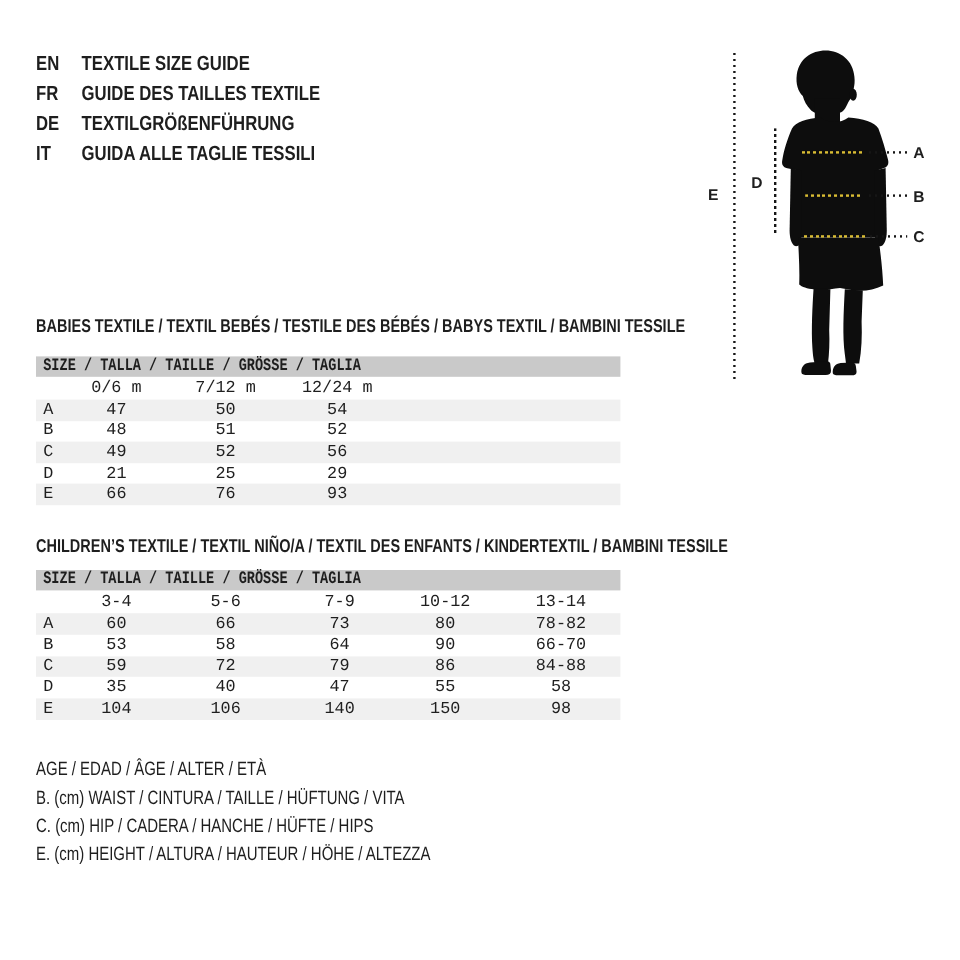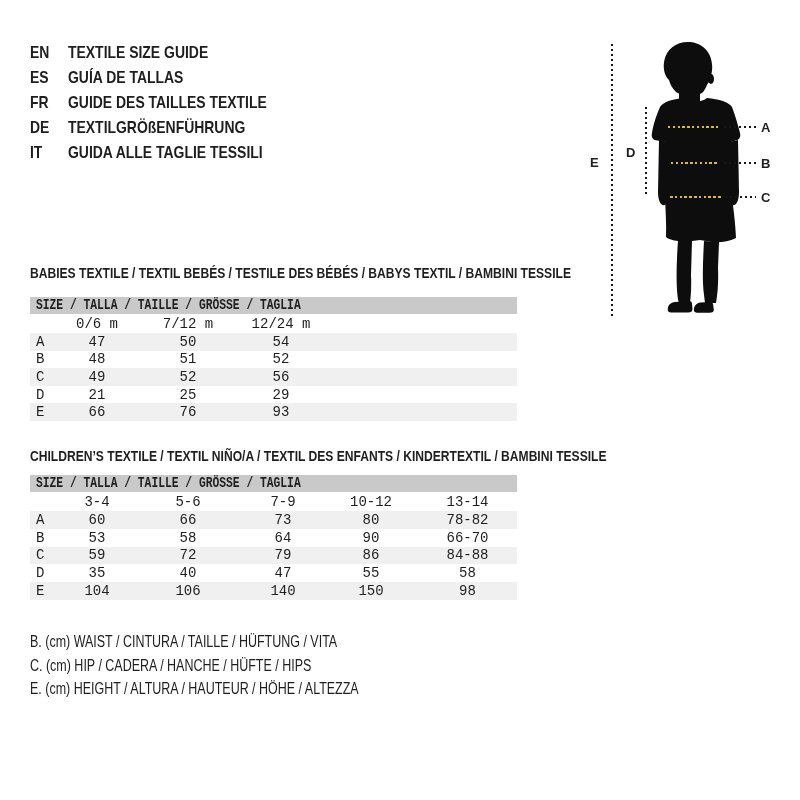--- a/index.html
+++ b/index.html
@@ -44,24 +44,20 @@
   
   .legend-line{height:23.5px;line-height:23.5px;font-size:16px;}
 </style>
 </head>
 <body>
 
 <div class="abs lang-list">
   <div class="lang-row">
     <span class="lang-code cond2">EN</span>
     <span class="lang-title cond2">TEXTILE SIZE GUIDE</span>
-  </div>
-  <div class="lang-row">
-    <span class="lang-code cond2">ES</span>
-    <span class="lang-title cond2">GUÍA DE TALLAS</span>
   </div>
   <div class="lang-row">
     <span class="lang-code cond2">FR</span>
     <span class="lang-title cond2">GUIDE DES TAILLES TEXTILE</span>
   </div>
   <div class="lang-row">
     <span class="lang-code cond2">DE</span>
     <span class="lang-title cond2">TEXTILGRÖßENFÜHRUNG</span>
   </div>
   <div class="lang-row">
@@ -211,16 +207,17 @@
     <span class="lbl">E</span>
     <span class="c">104</span>
     <span class="c">106</span>
     <span class="c">140</span>
     <span class="c">150</span>
     <span class="c">98</span>
   </div>
 </div>
 
 <div class="abs" style="left:30px;top:630px;">
+  <div class="legend-line"><span class="cond">AGE / EDAD / ÂGE / ALTER / ETÀ</span></div>
   <div class="legend-line"><span class="cond">B. (cm) WAIST / CINTURA / TAILLE / HÜFTUNG / VITA</span></div>
   <div class="legend-line"><span class="cond">C. (cm) HIP / CADERA / HANCHE / HÜFTE / HIPS</span></div>
   <div class="legend-line"><span class="cond">E. (cm) HEIGHT / ALTURA / HAUTEUR / HÖHE / ALTEZZA</span></div>
 </div>
 
 </body></html>

